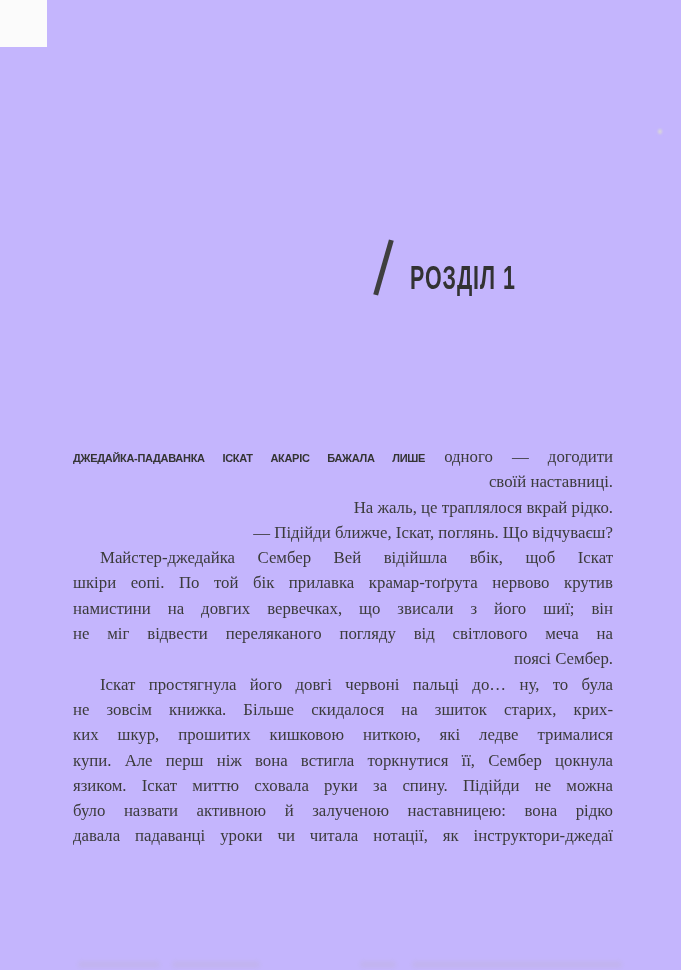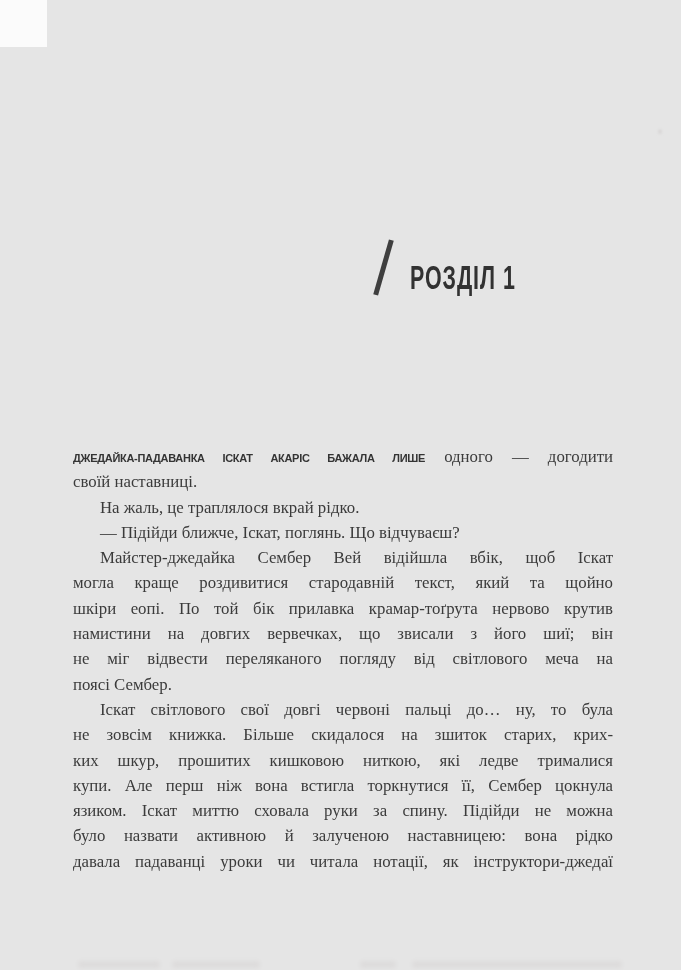--- a/index.html
+++ b/index.html
@@ -4,21 +4,21 @@
 <style>
   html, body {
     margin: 0;
     padding: 0;
     background: #fdfdfd;
   }
   .page {
     position: relative;
     width: 681px;
     height: 970px;
-    background: #e5e5e5;
+    background: #c4b5fd;
     overflow: hidden;
     font-family: "Liberation Serif", serif;
   }
   
   .corner-smudge {
     position: absolute;
     left: 0; top: 0;
     width: 47px; height: 47px;
     background: #fbfbfb;
   }
@@ -65,21 +65,21 @@
     position: absolute;
     left: 73px;
     top: 444px;
     width: 540px;
     color: #3b3b3b;
   }
   .line {
     width: 540px;
     font-size: 16.8px;
     line-height: 25.3px;
-    text-align: left;
+    text-align: right;
     overflow: hidden;
     height: 25.3px;
   }
   .line.j {
     text-align: justify;
     text-align-last: justify;
   }
   .line.ind {
     text-indent: 27px;
   }
@@ -117,26 +117,25 @@
     <div class="slash-mark"></div>
     <div class="chapter-title">РОЗДІЛ 1</div>
   </div>
 
   <div class="text-block" id="body-text">
       <div class="line j"><span class="lead">ДЖЕДАЙКА-ПАДАВАНКА ІСКАТ АКАРІС БАЖАЛА ЛИШЕ</span> одного — догодити</div>
       <div class="line">своїй наставниці.</div>
       <div class="line ind">На жаль, це траплялося вкрай рідко.</div>
       <div class="line ind">— Підійди ближче, Іскат, поглянь. Що відчуваєш?</div>
       <div class="line j ind">Майстер-джедайка Сембер Вей відійшла вбік, щоб Іскат</div>
-      <div class="line j">могла краще роздивитися стародавній текст, який та щойно</div>
       <div class="line j">шкіри еопі. По той бік прилавка крамар-тоґрута нервово крутив</div>
       <div class="line j">намистини на довгих вервечках, що звисали з його шиї; він</div>
       <div class="line j">не міг відвести переляканого погляду від світлового меча на</div>
       <div class="line">поясі Сембер.</div>
-      <div class="line j ind">Іскат світлового свої довгі червоні пальці до… ну, то була</div>
+      <div class="line j ind">Іскат простягнула його довгі червоні пальці до… ну, то була</div>
       <div class="line j">не зовсім книжка. Більше скидалося на зшиток старих, крих-</div>
       <div class="line j">ких шкур, прошитих кишковою ниткою, які ледве трималися</div>
       <div class="line j">купи. Але перш ніж вона встигла торкнутися її, Сембер цокнула</div>
       <div class="line j">язиком. Іскат миттю сховала руки за спину. Підійди не можна</div>
       <div class="line j">було назвати активною й залученою наставницею: вона рідко</div>
       <div class="line j">давала падаванці уроки чи читала нотації, як інструктори-джедаї</div>
     </div>
 
   <div class="bottom-cutoff bc1"></div>
   <div class="bottom-cutoff bc2"></div>

